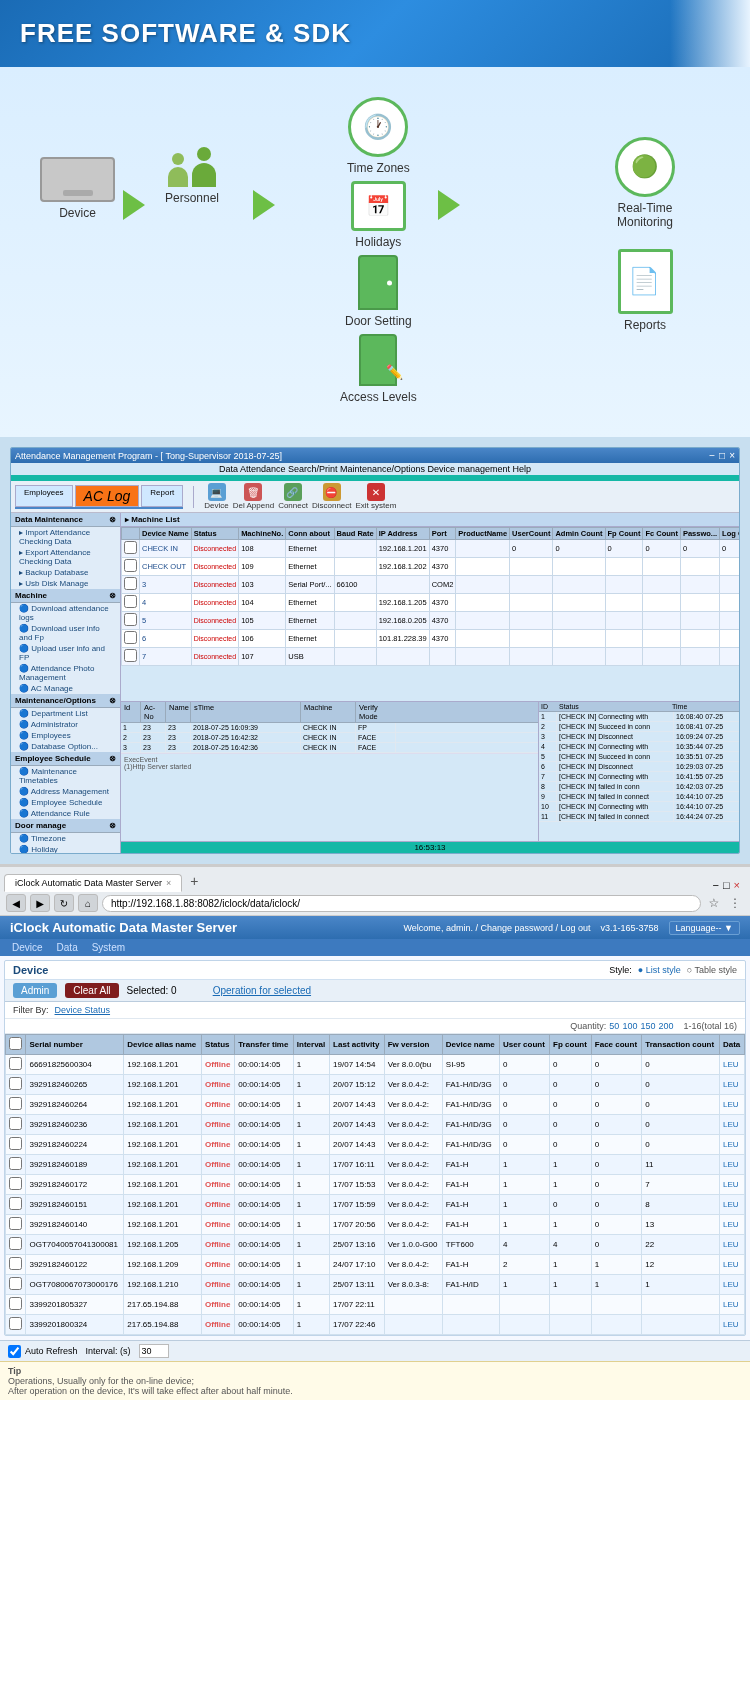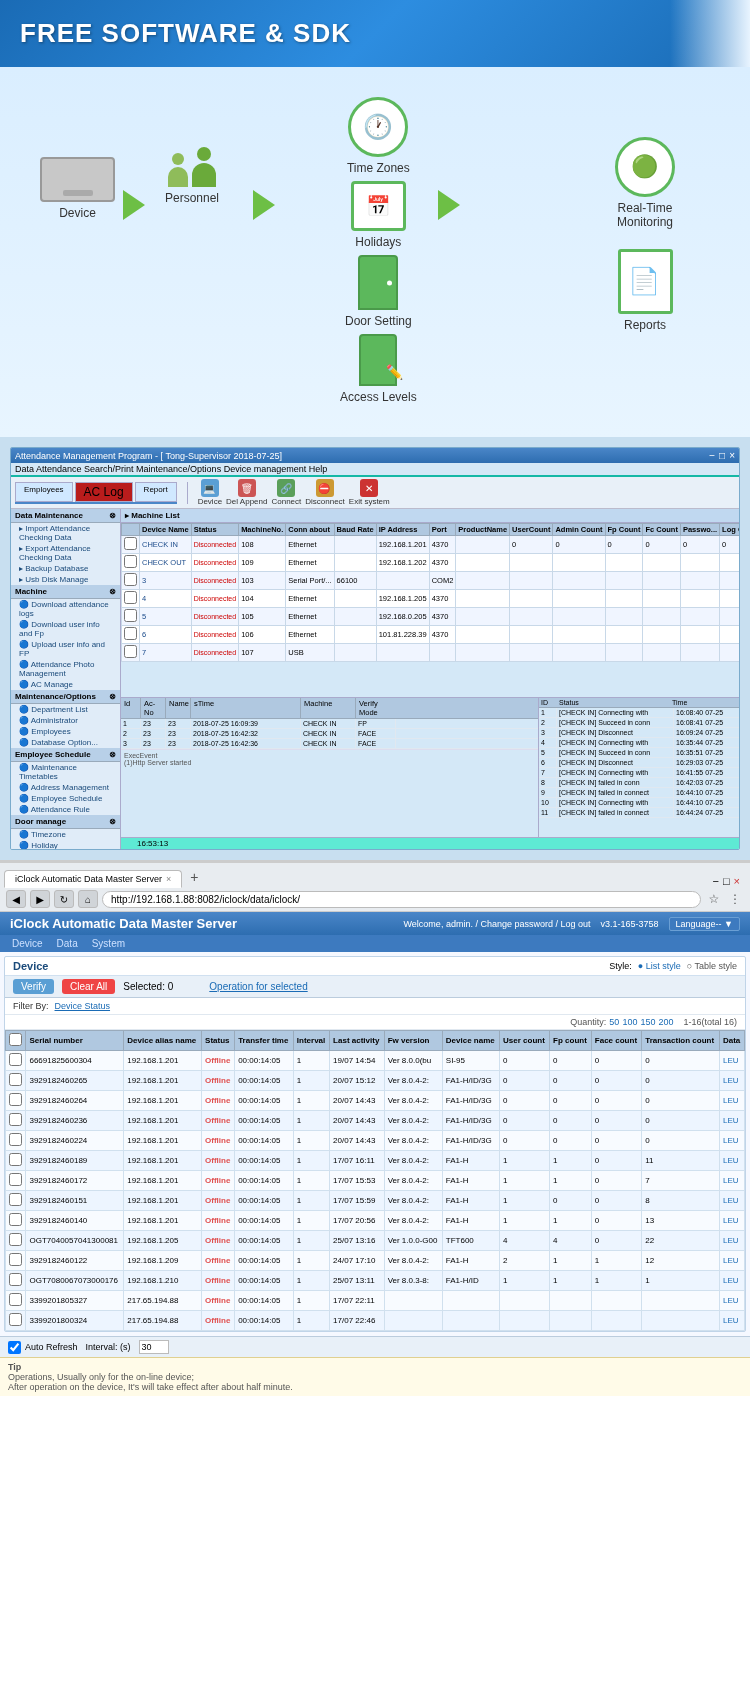--- a/index.html
+++ b/index.html
@@ -111,21 +111,22 @@
       font-size: 9px;
       padding: 2px 4px;
       display: flex;
       justify-content: space-between;
       align-items: center;
     }
     .win-menubar {
       background: #d4e8f7;
       font-size: 9px;
       padding: 1px 4px;
-      border-bottom: 2px solid #14b8a6;
+      border-bottom: 6px solid #14b8a6;
+      text-align: center;
     }
     .win-toolbar {
       background: #e8f0f8;
       padding: 2px 4px;
       display: flex;
       gap: 6px;
       align-items: center;
       border-bottom: 1px solid #bbc;
       font-size: 9px;
     }
@@ -228,24 +229,25 @@
       display: flex;
       border-bottom: 1px solid #e0e8f0;
       font-size: 7px;
     }
     .log-cell {
       padding: 1px 2px;
       border-right: 1px solid #e0e8f0;
       white-space: nowrap;
     }
     .statusbar {
-      background: #5eead4;
+      background: #14b8a6;
       font-size: 8px;
-      padding: 1px 16px;
+      padding: 1px 8px;
       border-top: 1px solid #aac;
+      text-align: center;
     }
 
     
     .browser-section {
       background: #f0f4f8;
       border-top: 3px solid #ccc;
     }
     .browser-chrome {
       background: #e8ecf0;
       border-bottom: 1px solid #ccc;
@@ -343,21 +345,21 @@
     }
     .iclock-btn {
       background: #5a9fd4;
       color: #fff;
       border: none;
       border-radius: 3px;
       padding: 2px 8px;
       font-size: 10px;
       cursor: pointer;
     }
-    .iclock-btn.danger { background: #ef4444; }
+    .iclock-btn.danger { background: #7f1d1d; }
     .device-section-title {
       font-weight: bold;
       font-size: 11px;
       padding: 4px 8px;
       color: #1a4a7a;
       border-bottom: 1px solid #d0e0f0;
     }
     .filter-row {
       padding: 3px 8px;
       font-size: 9px;
@@ -524,21 +526,21 @@
       </span>
     </div>
 
     <div class="win-menubar">
       <span>Data  Attendance  Search/Print  Maintenance/Options  Device management  Help</span>
     </div>
 
     <div class="win-toolbar">
       <div style="display:flex;gap:2px;border-bottom:2px solid #4a86c8;">
         <div style="background:#d0e8ff;padding:2px 8px;border:1px solid #aac;font-size:8px;cursor:pointer;">Employees</div>
-        <div style="background:#b91c1c;padding:2px 8px;border:1px solid #aac;font-size:12px;cursor:pointer;">AC Log</div>
+        <div style="background:#f97316;padding:2px 8px;border:1px solid #aac;font-size:14px;cursor:pointer;font-style:italic;">AC Log</div>
         <div style="background:#d0e8ff;padding:2px 8px;border:1px solid #aac;font-size:8px;cursor:pointer;">Report</div>
       </div>
       <div style="width:1px;height:22px;background:#aac;margin:0 4px;"></div>
       <div style="display:flex;gap:4px;">
         <div class="toolbar-btn">
           <div class="toolbar-icon">💻</div>
           <span>Device</span>
         </div>
         <div class="toolbar-btn">
           <div class="toolbar-icon" style="background:#cc5555;">🗑</div>
@@ -926,21 +928,21 @@
     <div style="background:#fff;border:1px solid #c0d4e8;margin:4px;border-radius:2px;">
       <div style="display:flex;justify-content:space-between;align-items:center;padding:3px 8px;border-bottom:1px solid #d0e0f0;">
         <span class="device-section-title" style="padding:0;border:none;">Device</span>
         <div style="display:flex;align-items:center;gap:6px;font-size:9px;">
           <span>Style:</span>
           <span style="color:#1a6bb5;cursor:pointer;">● List style</span>
           <span style="color:#555;cursor:pointer;">○ Table style</span>
         </div>
       </div>
       <div class="iclock-toolbar">
-        <button class="iclock-btn">Verify</button>
+        <button class="iclock-btn">Admin</button>
         <button class="iclock-btn danger">Clear All</button>
         <span>Selected: 0</span>
         <span style="color:#1a6bb5;cursor:pointer;text-decoration:underline;padding-left:28px;">Operation for selected</span>
       </div>
       <div class="filter-row">
         <span>Filter By:</span>
         <span style="color:#1a6bb5;text-decoration:underline;cursor:pointer;">Device Status</span>
       </div>
       <div class="qty-row">
         <span>Quantity:</span>

